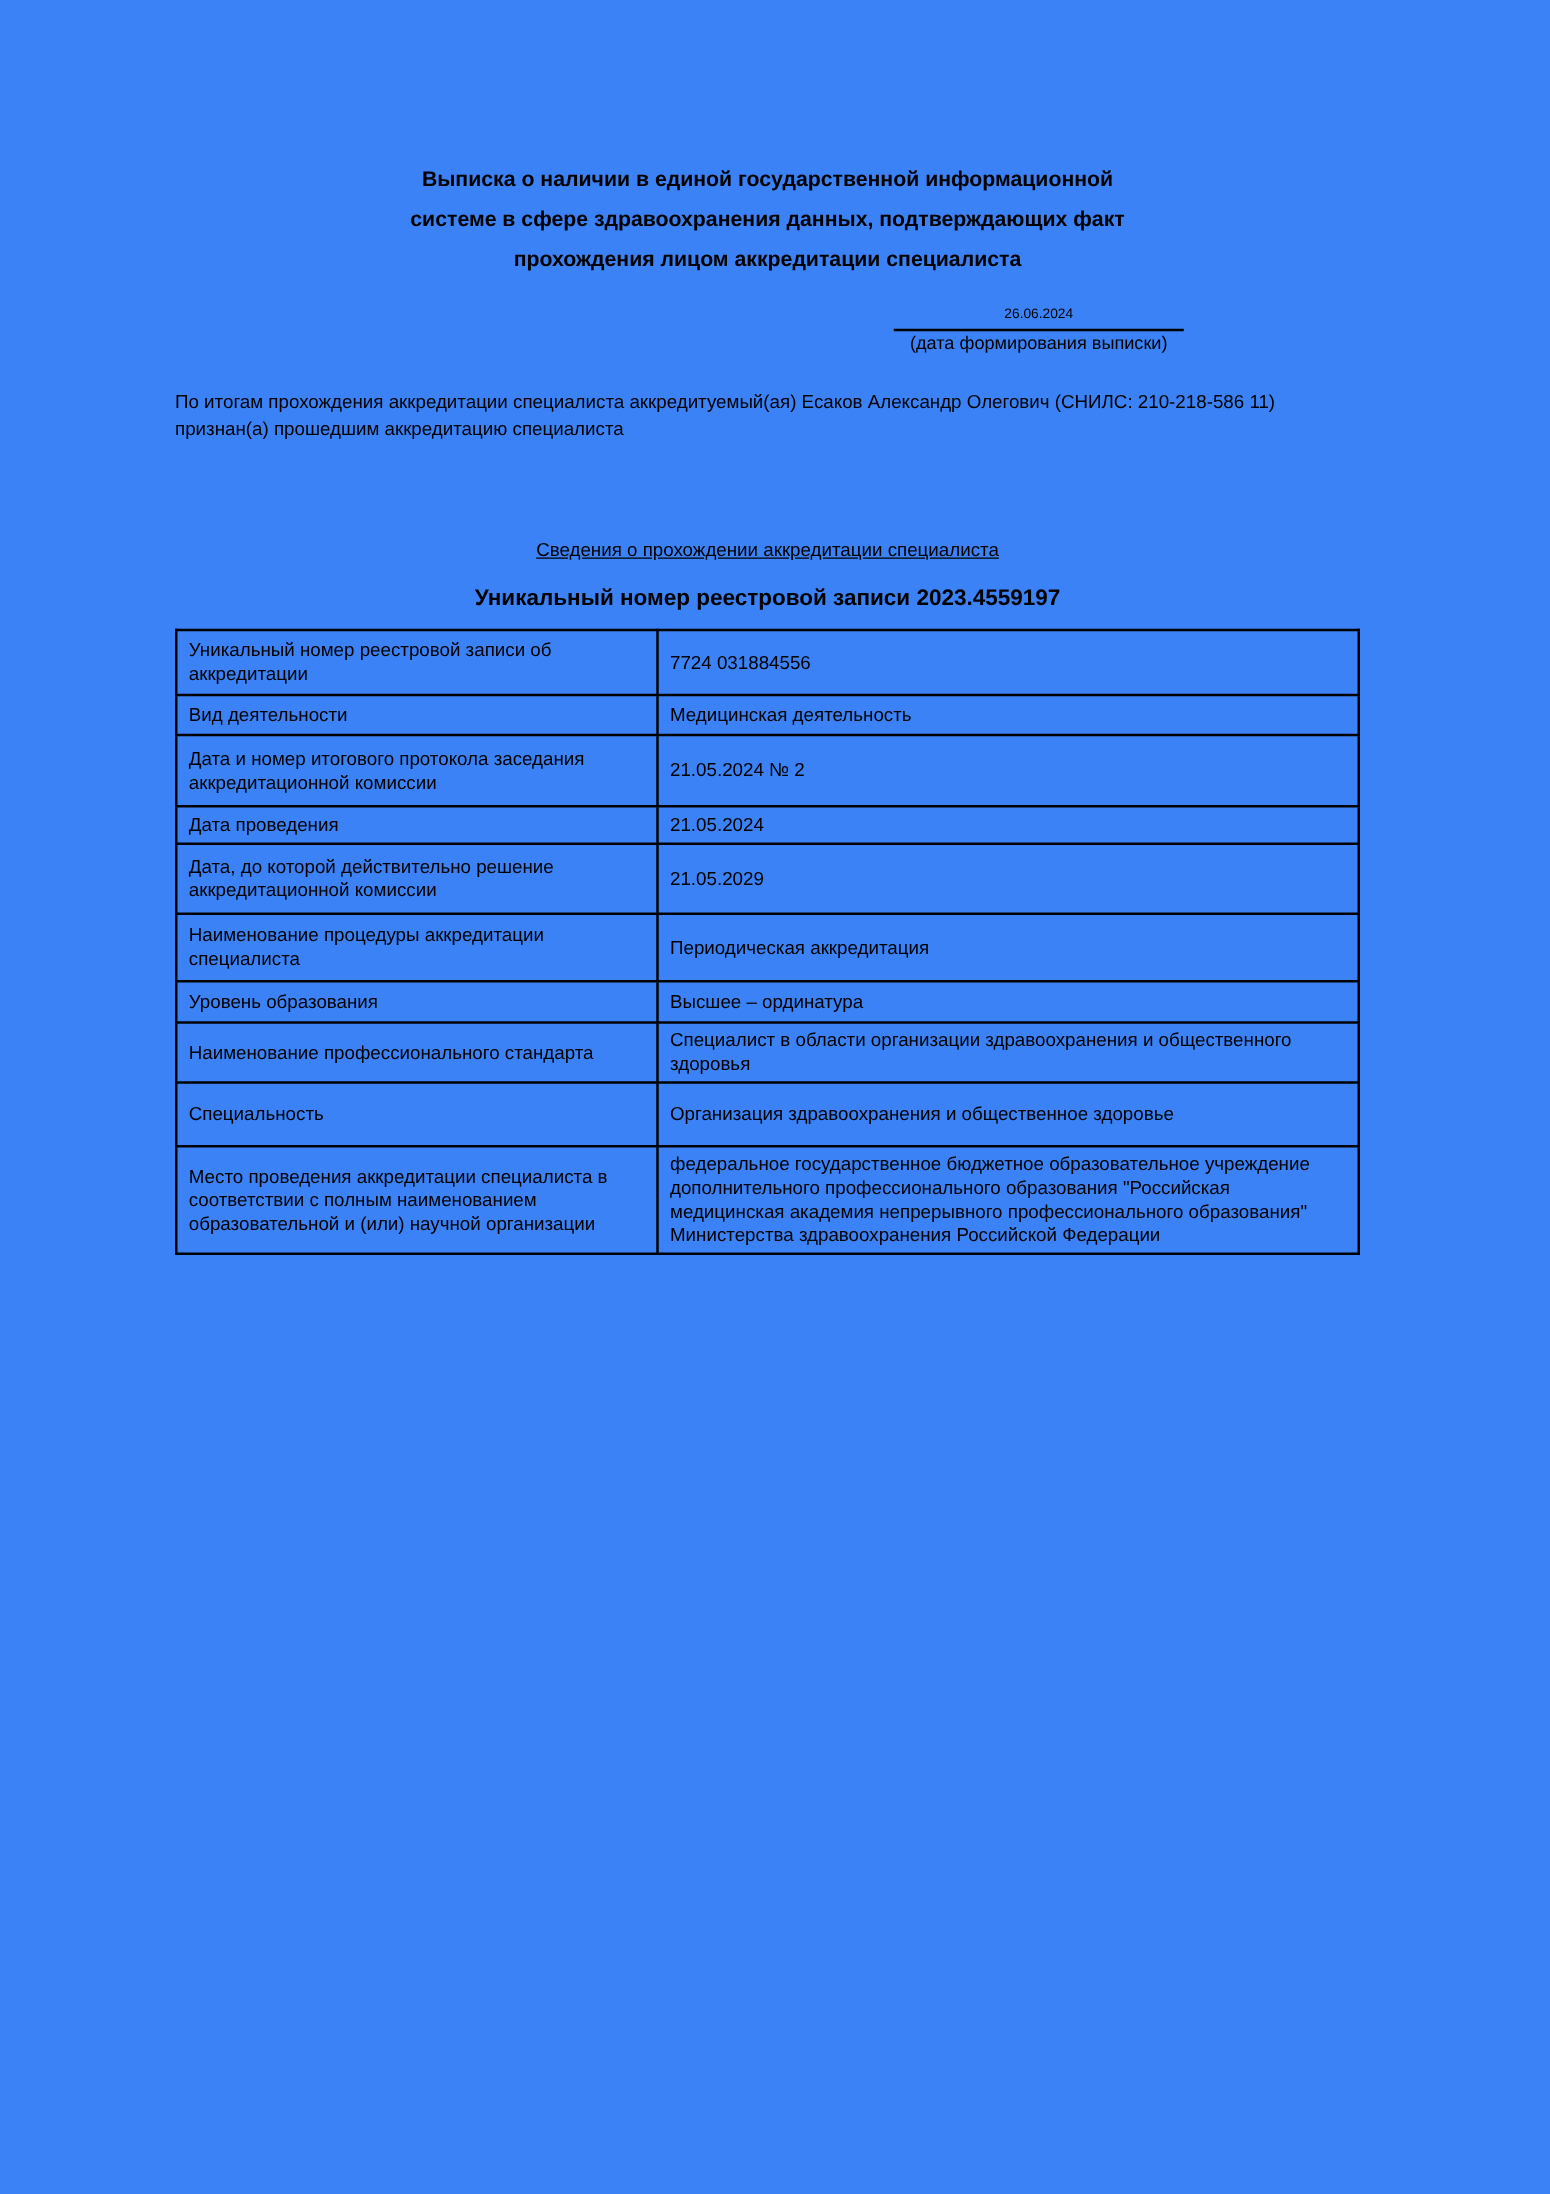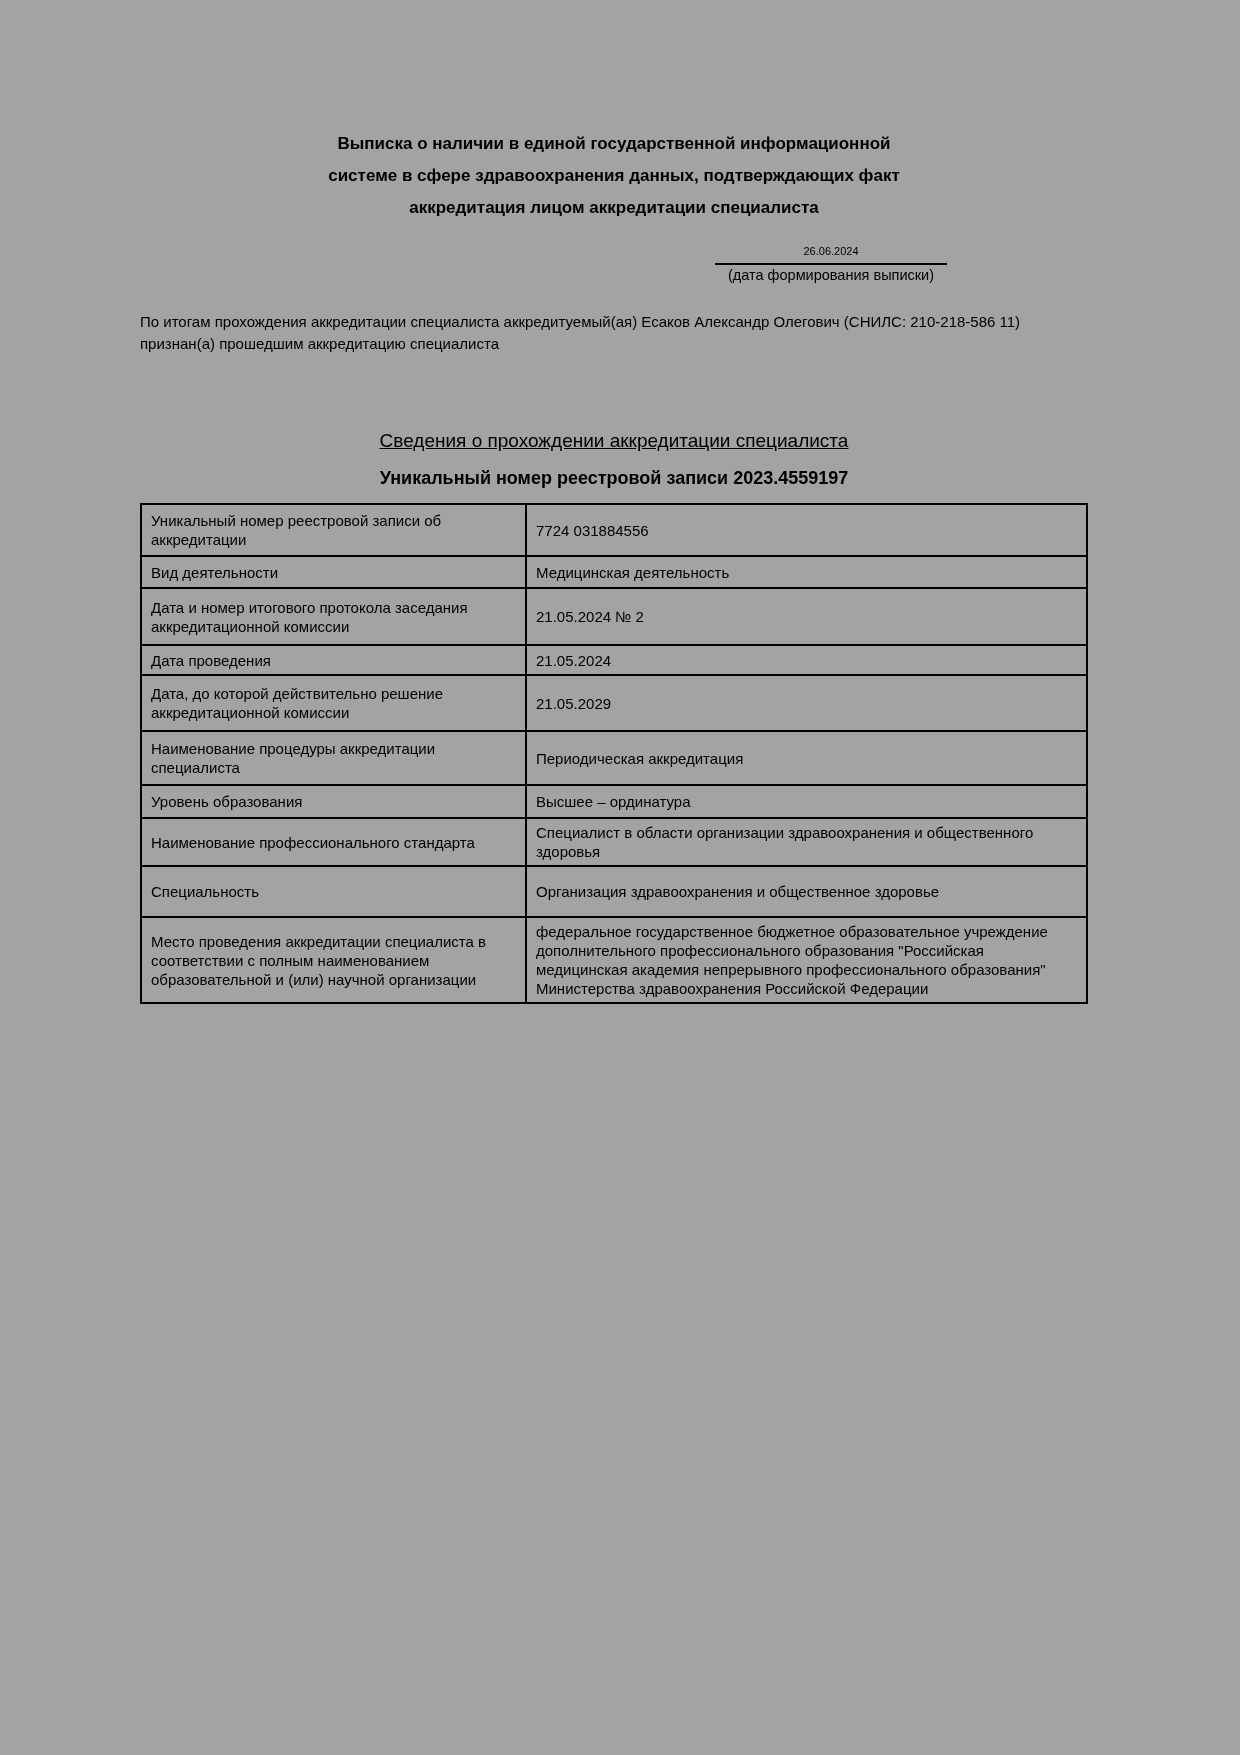--- a/index.html
+++ b/index.html
@@ -6,21 +6,21 @@
   html, body { background: #ffffff; }
   body {
     width: 1240px;
     height: 1755px;
     font-family: "Liberation Sans", sans-serif;
     color: #000000;
   }
   .page {
     width: 1240px;
     height: 1755px;
-    background: #a3a3a3;
+    background: #3b82f6;
     overflow: hidden;
   }
   .content {
     margin-left: 140px;
     width: 948px;
   }
   .doc-title {
     margin-top: 128px;
     text-align: center;
     font-size: 17px;
@@ -49,21 +49,21 @@
   }
   .intro {
     margin-top: 26px;
     text-align: left;
     font-size: 15px;
     line-height: 22px;
   }
   .section-heading {
     margin-top: 76px;
     text-align: center;
-    font-size: 19px;
+    font-size: 15px;
     line-height: 20px;
     text-decoration: underline;
   }
   .registry-heading {
     margin-top: 16px;
     text-align: center;
     font-size: 18px;
     font-weight: bold;
     line-height: 22px;
   }
@@ -96,21 +96,21 @@
 </style>
 </head>
 <body>
 
 <div class="page">
   <div class="content">
 
     <div class="doc-title">
       <div>Выписка о наличии в единой государственной информационной</div>
       <div>системе в сфере здравоохранения данных, подтверждающих факт</div>
-      <div>аккредитация лицом аккредитации специалиста</div>
+      <div>прохождения лицом аккредитации специалиста</div>
     </div>
 
     <div class="date-block">
       <span class="date-value">26.06.2024</span>
       <span class="date-caption">(дата формирования выписки)</span>
     </div>
 
     <div class="intro">
       <div>По итогам прохождения аккредитации специалиста аккредитуемый(ая) Есаков Александр Олегович (СНИЛС: 210-218-586 11)</div>
       <div>признан(а) прошедшим аккредитацию специалиста</div>

